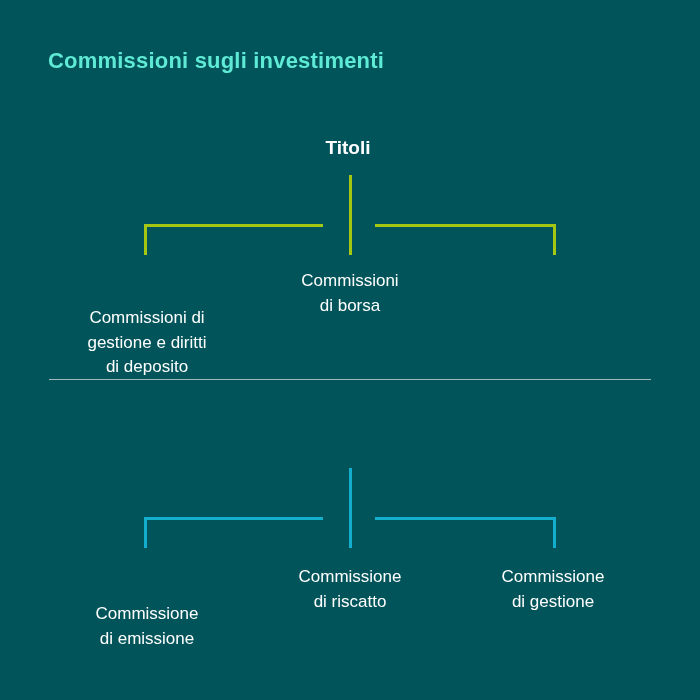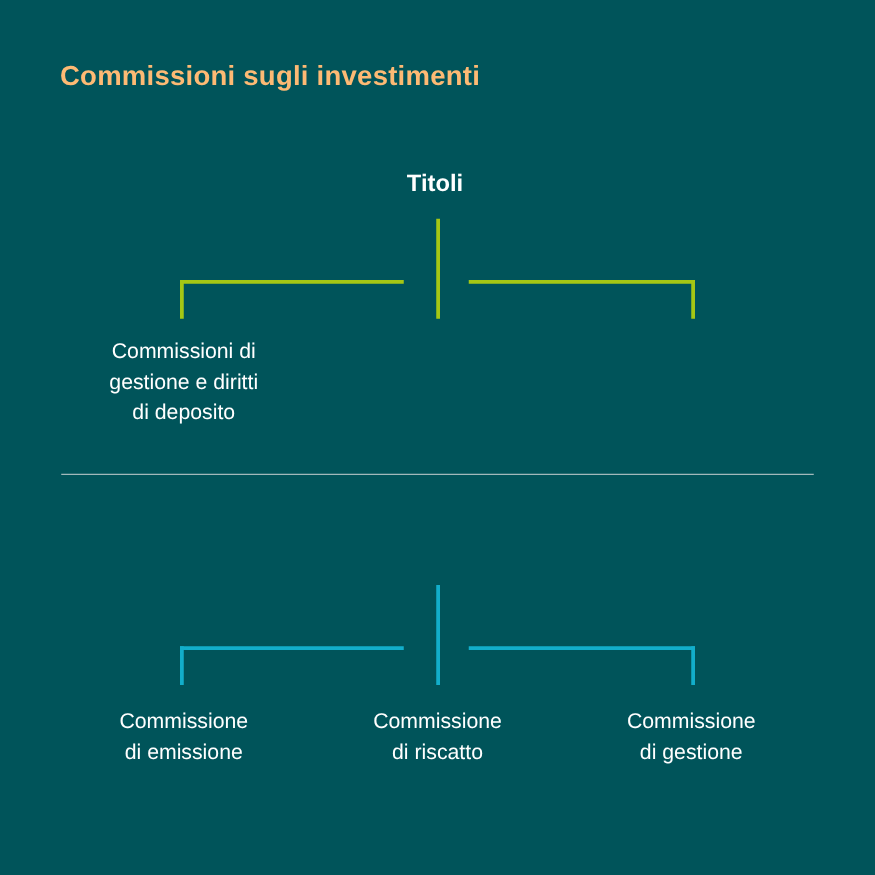--- a/index.html
+++ b/index.html
@@ -18,21 +18,21 @@
     color: #ffffff;
   }
   .page-title {
     position: absolute;
     left: 48px;
     top: 47px;
     font-size: 22px;
     font-weight: bold;
     line-height: 28px;
     letter-spacing: 0.2px;
-    color: #fdba74;
+    color: #5eead4;
   }
   .section-heading {
     position: absolute;
     left: 0;
     width: 696px;
     text-align: center;
     font-size: 19px;
     font-weight: bold;
     line-height: 26px;
     color: #ffffff;
@@ -64,21 +64,21 @@
     position: absolute;
     width: 210px;
     text-align: center;
     font-size: 17px;
     line-height: 24.5px;
     color: #ffffff;
     white-space: pre-line;
   }
   .row-titoli { top: 269px; }
   .row-fondi  { top: 565px; }
-  .col-left   { left: 42px; }
+  .col-left   { left: 42px; margin-top: 37px; }
   .col-center { left: 245px; }
   .col-right  { left: 448px; }
 
   .divider {
     position: absolute;
     left: 49px;
     top: 379px;
     width: 602px;
     height: 1px;
     background: #a2b9bb;
@@ -95,20 +95,22 @@
 
   <div class="tree-line lime t-root"></div>
   <div class="tree-line lime t-hleft"></div>
   <div class="tree-line lime t-hright"></div>
   <div class="tree-line lime t-dropl"></div>
   <div class="tree-line lime t-dropr"></div>
 
   <div class="node-label row-titoli col-left">Commissioni di
 gestione e diritti
 di deposito</div>
+  <div class="node-label row-titoli col-center">Commissioni
+di borsa</div>
 
   <div class="divider"></div>
 
 
   <div class="tree-line cyan f-root"></div>
   <div class="tree-line cyan f-hleft"></div>
   <div class="tree-line cyan f-hright"></div>
   <div class="tree-line cyan f-dropl"></div>
   <div class="tree-line cyan f-dropr"></div>
 

